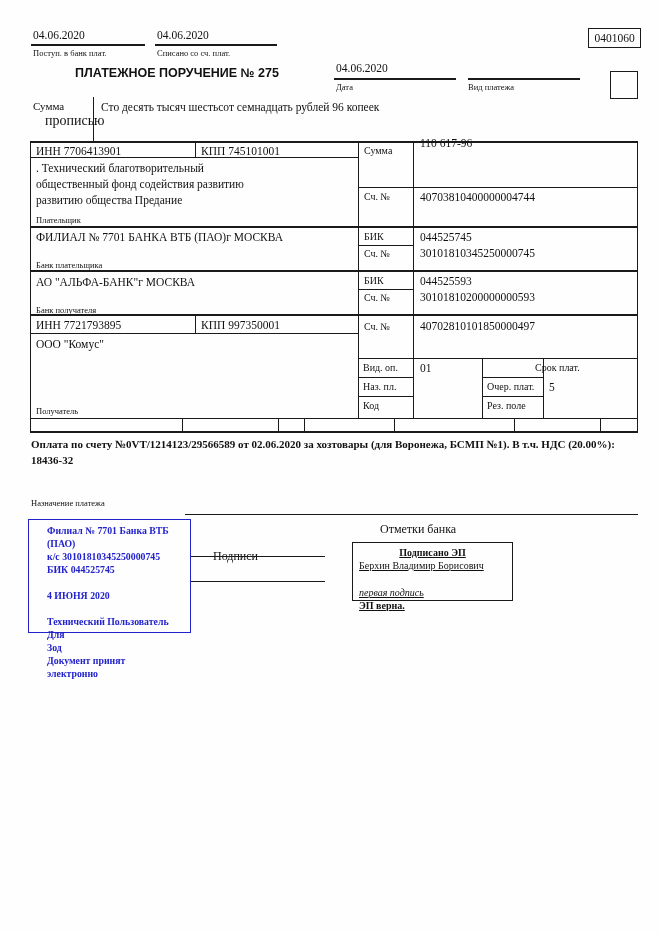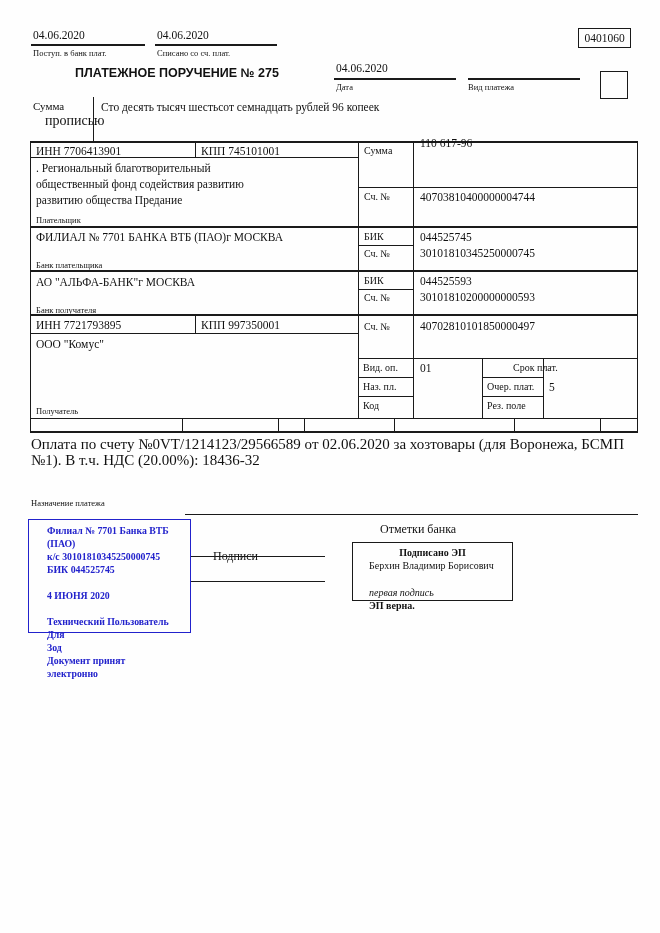--- a/index.html
+++ b/index.html
@@ -1,33 +1,33 @@
 <!DOCTYPE html>
 <html><head>
 <meta charset="utf-8">
 <style>
   html,body{margin:0;padding:0;background:#ffffff;}
   #page{position:relative;width:660px;height:933px;background:#fefefe;overflow:hidden;
         font-family:"Liberation Serif","DejaVu Serif",serif;color:#111;}
   .abs{position:absolute;}
   .val{font-size:11.5px;line-height:14px;white-space:nowrap;}
-  .val-wrap{font-size:15px;line-height:15.5px;}
+  .val-wrap{font-size:11px;line-height:15.5px;font-weight:bold;}
   .lbl-sm{font-size:8.5px;line-height:10px;white-space:nowrap;}
   .lbl-col{font-size:10px;line-height:12px;white-space:nowrap;}
   .head-sec{font-size:12px;line-height:14px;white-space:nowrap;}
   .title{font-family:"Liberation Sans","DejaVu Sans",sans-serif;font-weight:bold;
          font-size:12.5px;white-space:nowrap;margin-left:44px;}
   .hl{position:absolute;background:#1a1a1a;height:1px;}
   .hl2{position:absolute;background:#1a1a1a;height:2px;}
   .vl{position:absolute;background:#1a1a1a;width:1px;}
-  .box{position:absolute;border:1.5px solid #1a1a1a;background:transparent;}
+  .box{position:absolute;border:1.5px solid #1a1a1a;background:transparent;margin-left:10px;}
   .blue-stamp{border:1.6px solid #2222cc;color:#2222cc;font-weight:bold;
               font-size:9.8px;line-height:13px;padding:4px 18px;box-sizing:border-box;}
   .blue-stamp div{min-height:13px;}
-  .ep-box{border:1.5px solid #1a1a1a;font-size:10px;line-height:13px;box-sizing:border-box;padding:3px 16px;}
+  .ep-box{border:1.5px solid #1a1a1a;font-size:10px;line-height:13px;box-sizing:border-box;padding:3px 6px;text-decoration:underline;}
   .ep-title{font-weight:bold;text-align:center;}
   .ep-center{font-weight:bold;text-align:left;}
   .italic{font-style:italic;margin-top:14px;}
 </style>
 </head>
 <body>
 
 <div id="page">
 
   <div class="abs val" style="left:33px;top:28px;">04.06.2020</div>
@@ -63,21 +63,21 @@
   <div class="vl" style="left:30px;top:141px;height:292px;"></div>
   <div class="vl" style="left:637px;top:141px;height:292px;"></div>
   <div class="vl" style="left:358px;top:141px;height:277px;"></div>
   <div class="vl" style="left:413px;top:141px;height:277px;"></div>
 
   <div class="abs val" style="left:36px;top:144px;">ИНН 7706413901</div>
   <div class="vl" style="left:195px;top:141px;height:17px;"></div>
   <div class="abs val" style="left:201px;top:144px;">КПП 745101001</div>
   <div class="hl" style="left:30px;top:157px;width:328px;"></div>
 
-  <div class="abs val" style="left:36px;top:161px;">. Региональный благотворительный</div>
+  <div class="abs val" style="left:36px;top:161px;">. Технический благотворительный</div>
   <div class="abs val" style="left:36px;top:177px;">общественный фонд содействия развитию</div>
   <div class="abs val" style="left:36px;top:193px;">развитию общества Предание</div>
   <div class="abs lbl-sm" style="left:36px;top:215px;">Плательщик</div>
 
   <div class="abs lbl-col" style="left:364px;top:145px;">Сумма</div>
   <div class="abs val" style="left:420px;top:136px;">110 617-96</div>
   <div class="hl" style="left:358px;top:187px;width:280px;"></div>
 
   <div class="abs lbl-col" style="left:364px;top:191px;">Сч. №</div>
   <div class="abs val" style="left:420px;top:190px;">40703810400000004744</div>
@@ -119,21 +119,21 @@
   <div class="vl" style="left:543px;top:358px;height:60px;"></div>
   <div class="hl" style="left:358px;top:377px;width:55px;"></div>
   <div class="hl" style="left:482px;top:377px;width:61px;"></div>
   <div class="hl" style="left:358px;top:396px;width:55px;"></div>
   <div class="hl" style="left:482px;top:396px;width:61px;"></div>
 
   <div class="abs lbl-col" style="left:363px;top:362px;">Вид. оп.</div>
   <div class="abs val" style="left:420px;top:361px;">01</div>
   <div class="abs lbl-col" style="left:363px;top:381px;">Наз. пл.</div>
   <div class="abs lbl-col" style="left:363px;top:400px;">Код</div>
-  <div class="abs lbl-col" style="left:465px;top:362px;padding-left:48px;">Срок плат.</div>
+  <div class="abs lbl-col" style="left:487px;top:362px;padding-left:48px;">Срок плат.</div>
   <div class="abs lbl-col" style="left:487px;top:381px;">Очер. плат.</div>
   <div class="abs val" style="left:549px;top:380px;">5</div>
   <div class="abs lbl-col" style="left:487px;top:400px;">Рез. поле</div>
 
   <div class="hl" style="left:30px;top:418px;width:608px;"></div>
   <div class="vl" style="left:182px;top:418px;height:13px;"></div>
   <div class="vl" style="left:278px;top:418px;height:13px;"></div>
   <div class="vl" style="left:304px;top:418px;height:13px;"></div>
   <div class="vl" style="left:394px;top:418px;height:13px;"></div>
   <div class="vl" style="left:514px;top:418px;height:13px;"></div>

